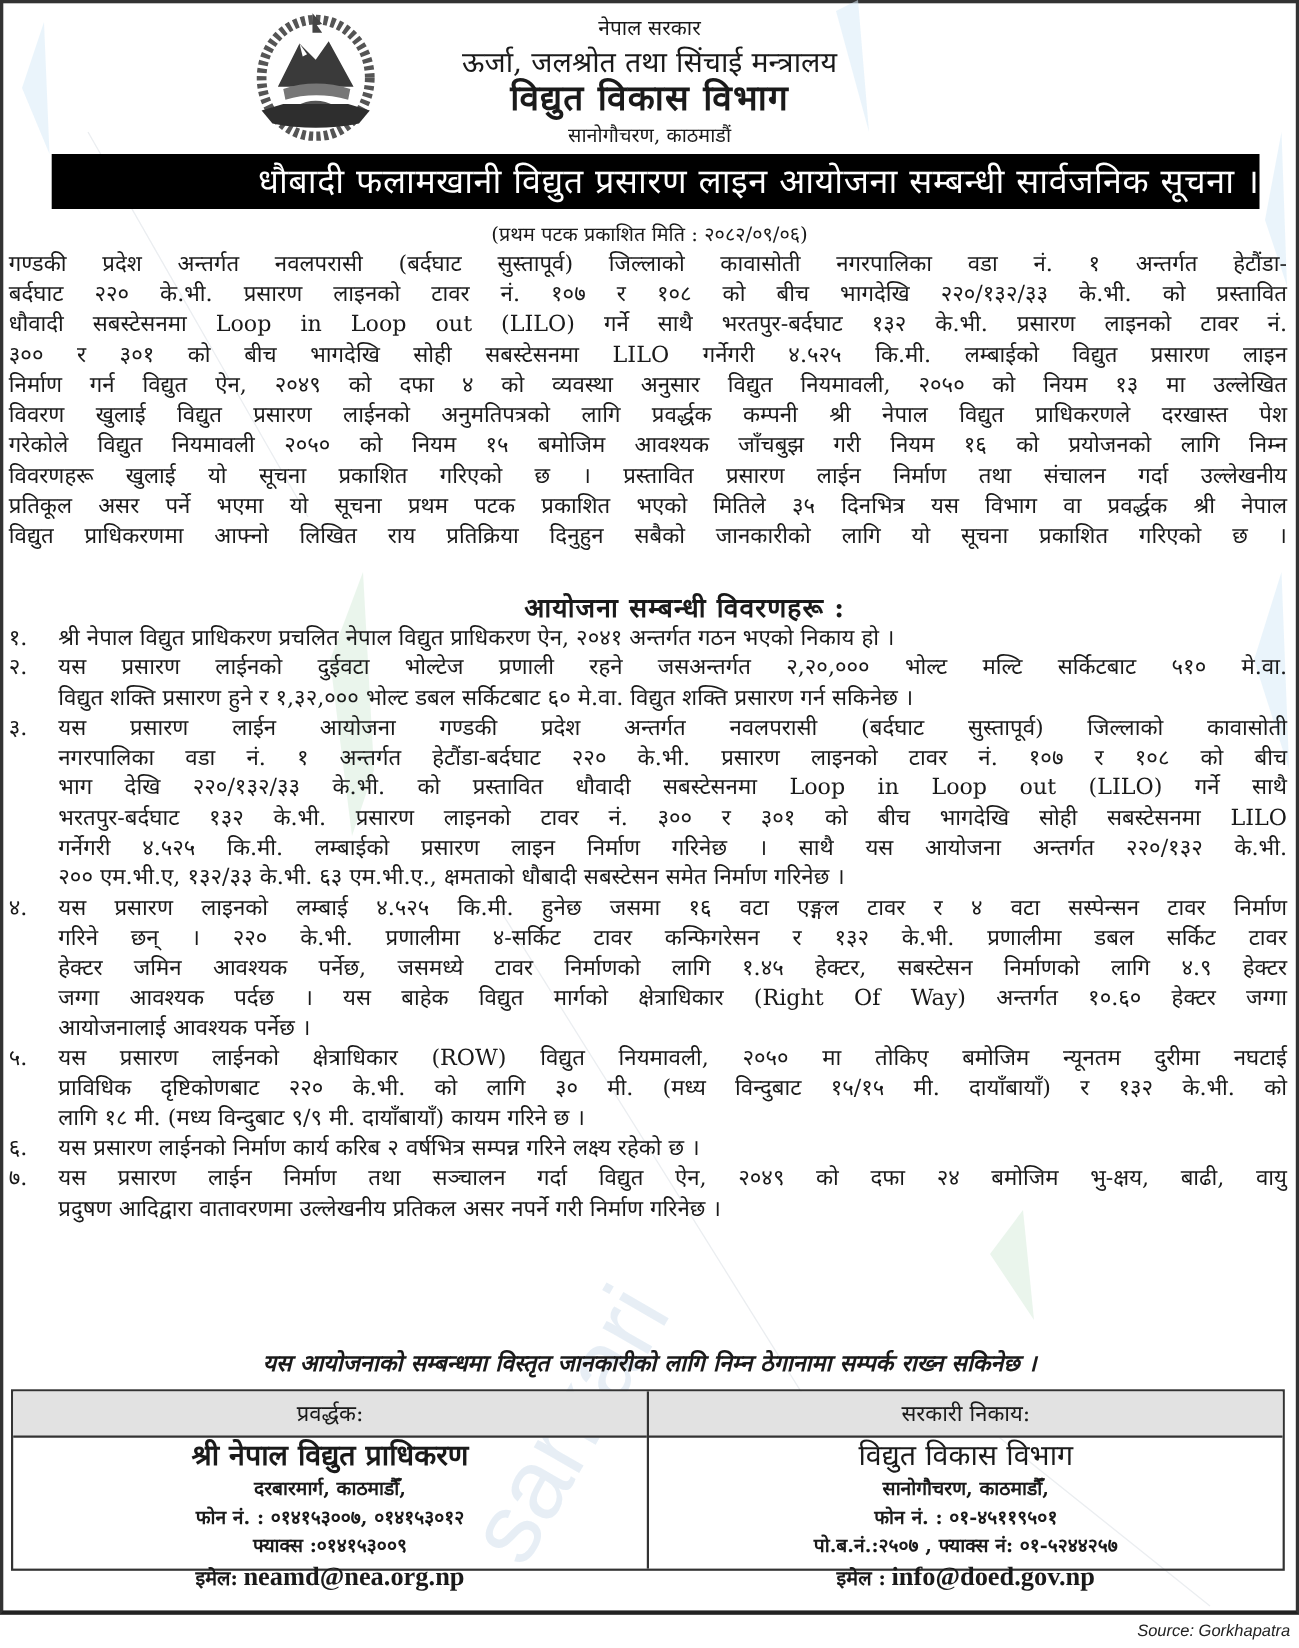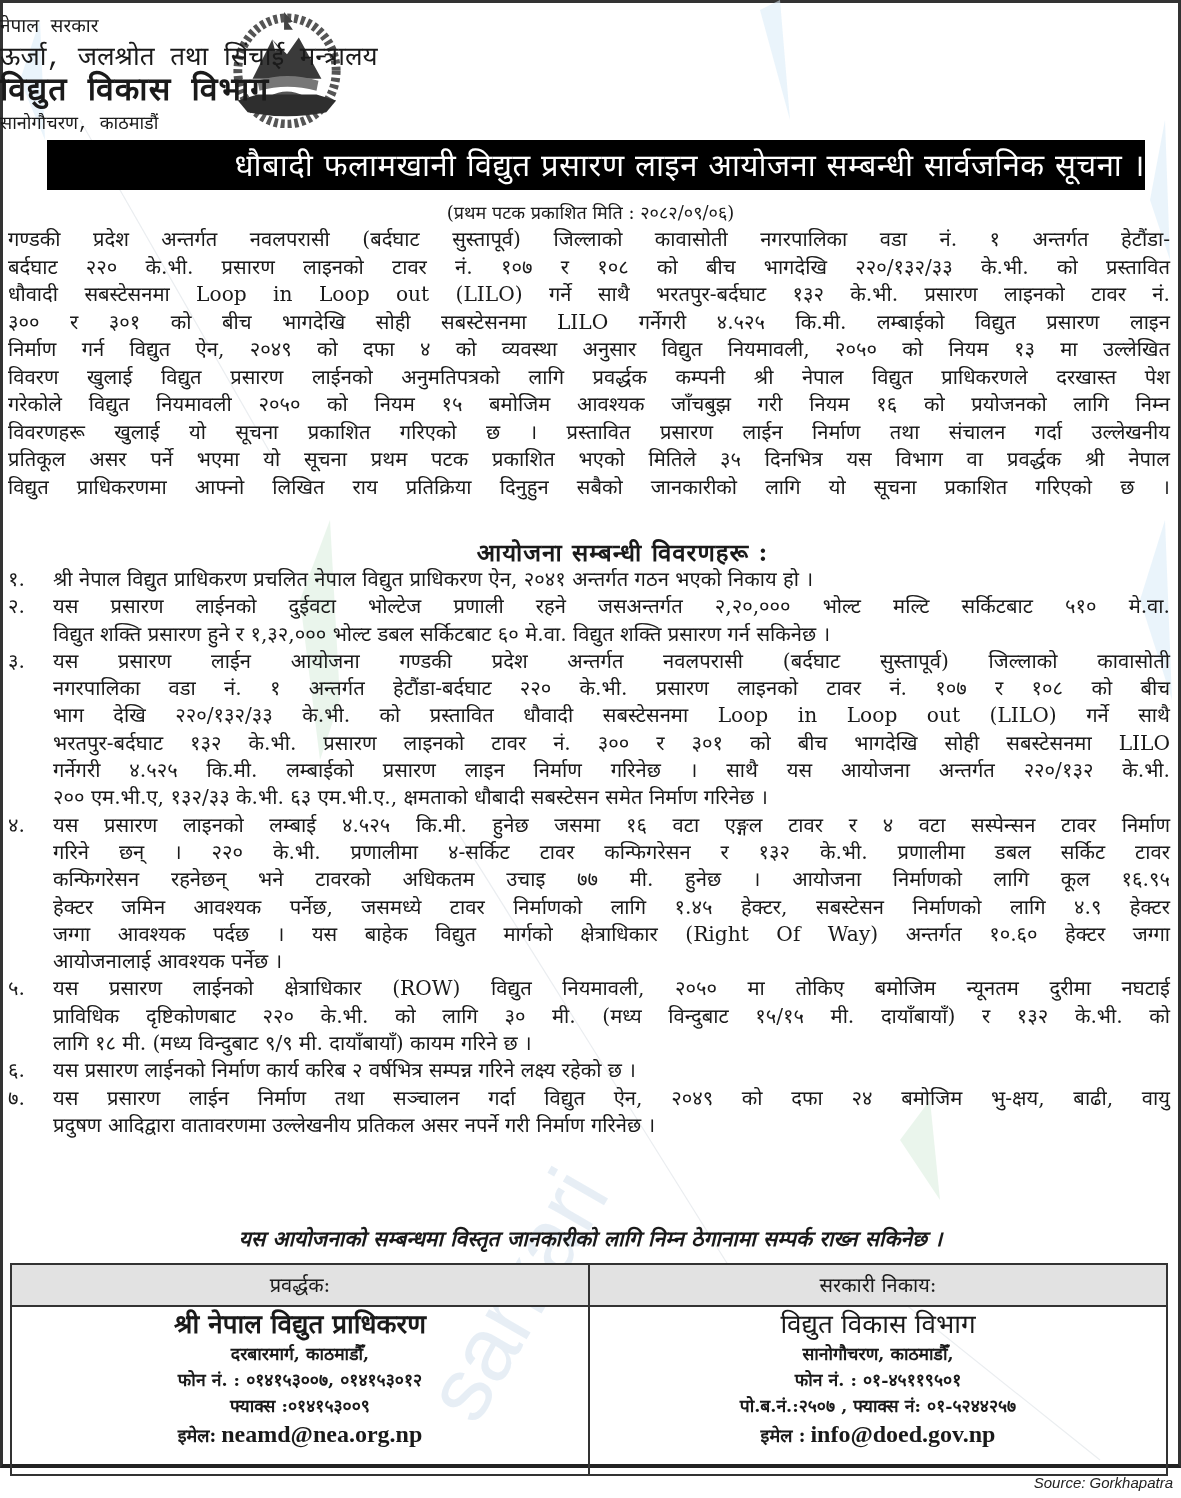--- a/index.html
+++ b/index.html
@@ -12,21 +12,21 @@
     border: 3px solid #333; border-bottom: 4px solid #222; box-sizing: content-box;
   }
   .watermark {
     position: absolute; left: 0; top: 0; width: 1181px; height: 1498px;
     pointer-events: none; z-index: 0;
   }
   .content { position: absolute; left: 0; top: 0; width: 1181px; z-index: 1; }
 
   .header { position: absolute; left: 0; top: 0; width: 1181px; height: 135px; }
   .emblem { position: absolute; left: 228px; top: 10px; width: 118px; height: 118px; }
-  .hdr-line { position: absolute; left: 0; width: 1181px; text-align: left; white-space: nowrap; font-family: Liberation Mono, monospace; }
+  .hdr-line { position: absolute; left: 0; width: 1181px; text-align: center; white-space: nowrap; }
   .hdr-gov   { top: 12px;  font-size: 19px; }
   .hdr-min   { top: 37px;  font-size: 26px; }
   .hdr-dept  { top: 66px;  font-size: 32px; font-weight: bold; letter-spacing: 1px; }
   .hdr-addr  { top: 110px; font-size: 18px; }
 
   .banner {
     position: absolute; left: 47px; top: 140px; width: 1098px; height: 50px;
     background: #000000; color: #ffffff; text-align: right;
     font-size: 31px; line-height: 50px; white-space: nowrap; letter-spacing: 0.5px;
   }
@@ -48,21 +48,21 @@
   .item .num { position: absolute; left: 0; top: 0; }
   .item .ln { display: block; text-align: justify; text-align-last: justify; white-space: nowrap; }
   .item .ln.last { text-align-last: left; }
 
   .contact-note {
     position: absolute; left: 0; top: 1224px; width: 1181px; text-align: center;
     font-size: 21px; font-weight: bold; font-style: italic;
   }
 
   .ctable {
-    position: absolute; left: 10px; top: 1263px; width: 1158px; height: 213px;
+    position: absolute; left: 10px; top: 1263px; width: 1158px; height: 165px;
     border: 2px solid #333; box-sizing: border-box; display: flex;
   }
   .ccol { flex: 1; display: flex; flex-direction: column; }
   .ccol + .ccol { border-left: 2px solid #333; }
   .chead {
     height: 40px; line-height: 40px; background: #e2e2e2; text-align: center; font-size: 20px;
     border-bottom: 2px solid #333;
   }
   .cbody { flex: 1; text-align: center; padding-top: 0; }
   .corg { font-size: 26px; line-height: 34px; font-weight: bold; }
@@ -155,21 +155,20 @@
       <span class="ln">नगरपालिका वडा नं. १ अन्तर्गत हेटौंडा-बर्दघाट २२० के.भी. प्रसारण लाइनको टावर नं. १०७ र १०८ को बीच</span>
       <span class="ln">भाग देखि २२०/१३२/३३ के.भी. को प्रस्तावित धौवादी सबस्टेसनमा Loop in Loop out (LILO) गर्ने साथै</span>
       <span class="ln">भरतपुर-बर्दघाट १३२ के.भी. प्रसारण लाइनको टावर नं. ३०० र ३०१ को बीच भागदेखि सोही सबस्टेसनमा LILO</span>
       <span class="ln">गर्नेगरी ४.५२५ कि.मी. लम्बाईको प्रसारण लाइन निर्माण गरिनेछ । साथै यस आयोजना अन्तर्गत २२०/१३२ के.भी.</span>
       <span class="ln last">२०० एम.भी.ए, १३२/३३ के.भी. ६३ एम.भी.ए., क्षमताको धौबादी सबस्टेसन समेत निर्माण गरिनेछ ।</span>
     </div>
     <div class="item">
       <span class="num">४.</span>
       <span class="ln">यस प्रसारण लाइनको लम्बाई ४.५२५ कि.मी. हुनेछ जसमा १६ वटा एङ्गल टावर र ४ वटा सस्पेन्सन टावर निर्माण</span>
       <span class="ln">गरिने छन् । २२० के.भी. प्रणालीमा ४-सर्किट टावर कन्फिगरेसन र १३२ के.भी. प्रणालीमा डबल सर्किट टावर</span>
-      <span class="ln">कन्फिगरेसन रहनेछन् भने टावरको अधिकतम उचाइ ७७ मी. हुनेछ । आयोजना निर्माणको लागि कूल १६.९५</span>
       <span class="ln">हेक्टर जमिन आवश्यक पर्नेछ, जसमध्ये टावर निर्माणको लागि १.४५ हेक्टर, सबस्टेसन निर्माणको लागि ४.९ हेक्टर</span>
       <span class="ln">जग्गा आवश्यक पर्दछ । यस बाहेक विद्युत मार्गको क्षेत्राधिकार (Right Of Way) अन्तर्गत १०.६० हेक्टर जग्गा</span>
       <span class="ln last">आयोजनालाई आवश्यक पर्नेछ ।</span>
     </div>
     <div class="item">
       <span class="num">५.</span>
       <span class="ln">यस प्रसारण लाईनको क्षेत्राधिकार (ROW) विद्युत नियमावली, २०५० मा तोकिए बमोजिम न्यूनतम दुरीमा नघटाई</span>
       <span class="ln">प्राविधिक दृष्टिकोणबाट २२० के.भी. को लागि ३० मी. (मध्य विन्दुबाट १५/१५ मी. दायाँबायाँ) र १३२ के.भी. को</span>
       <span class="ln last">लागि १८ मी. (मध्य विन्दुबाट ९/९ मी. दायाँबायाँ) कायम गरिने छ ।</span>
     </div>

